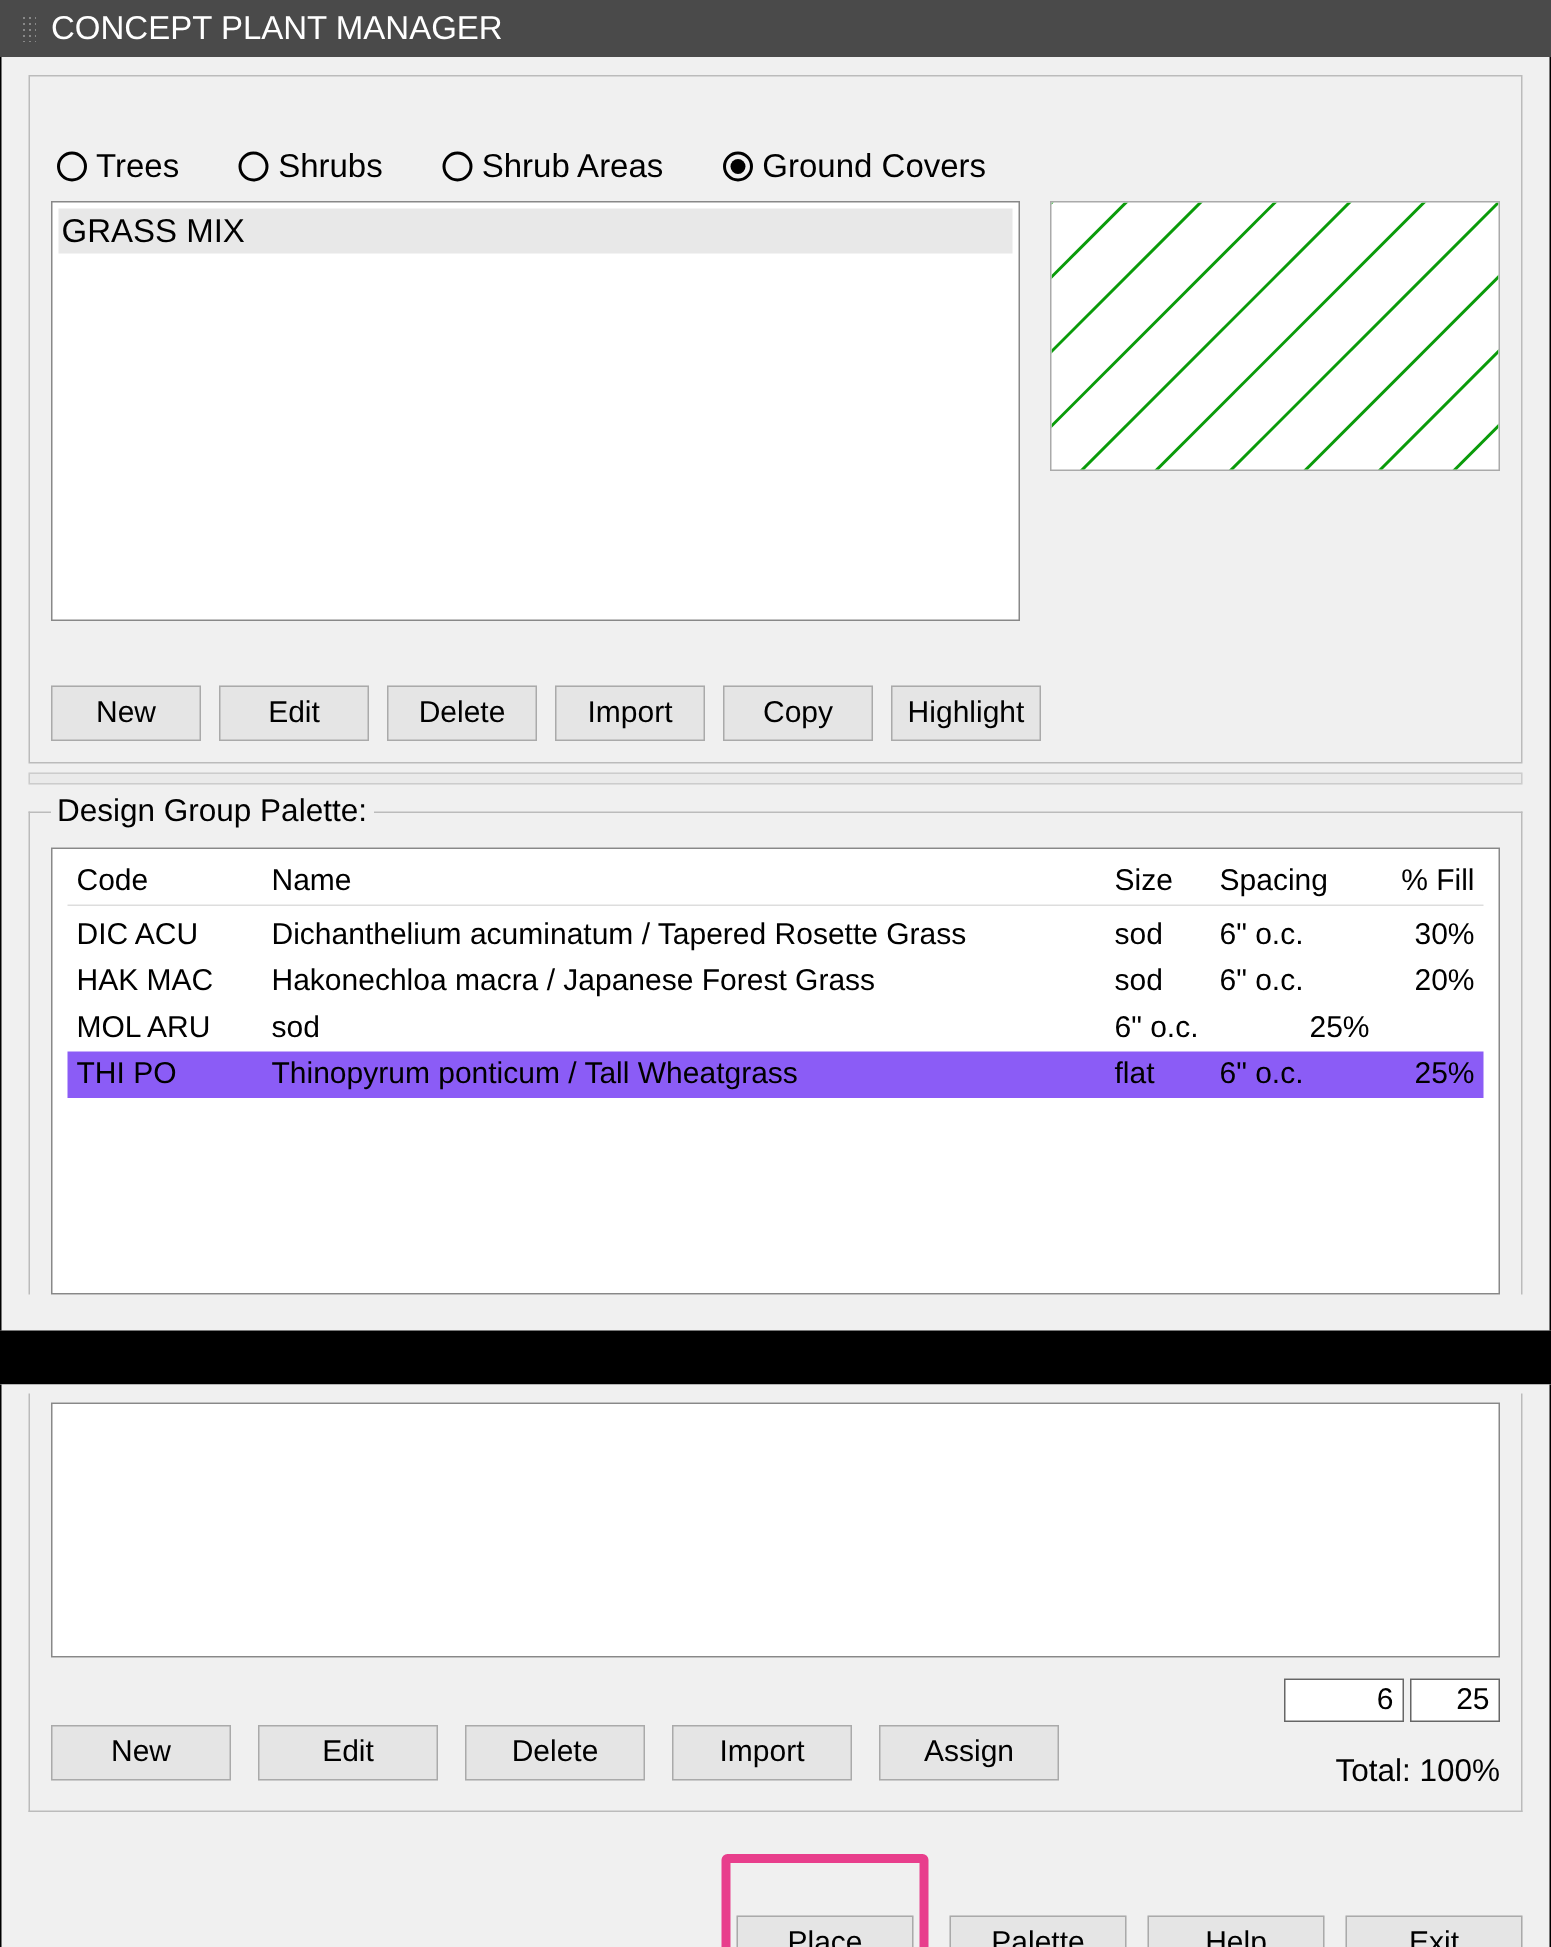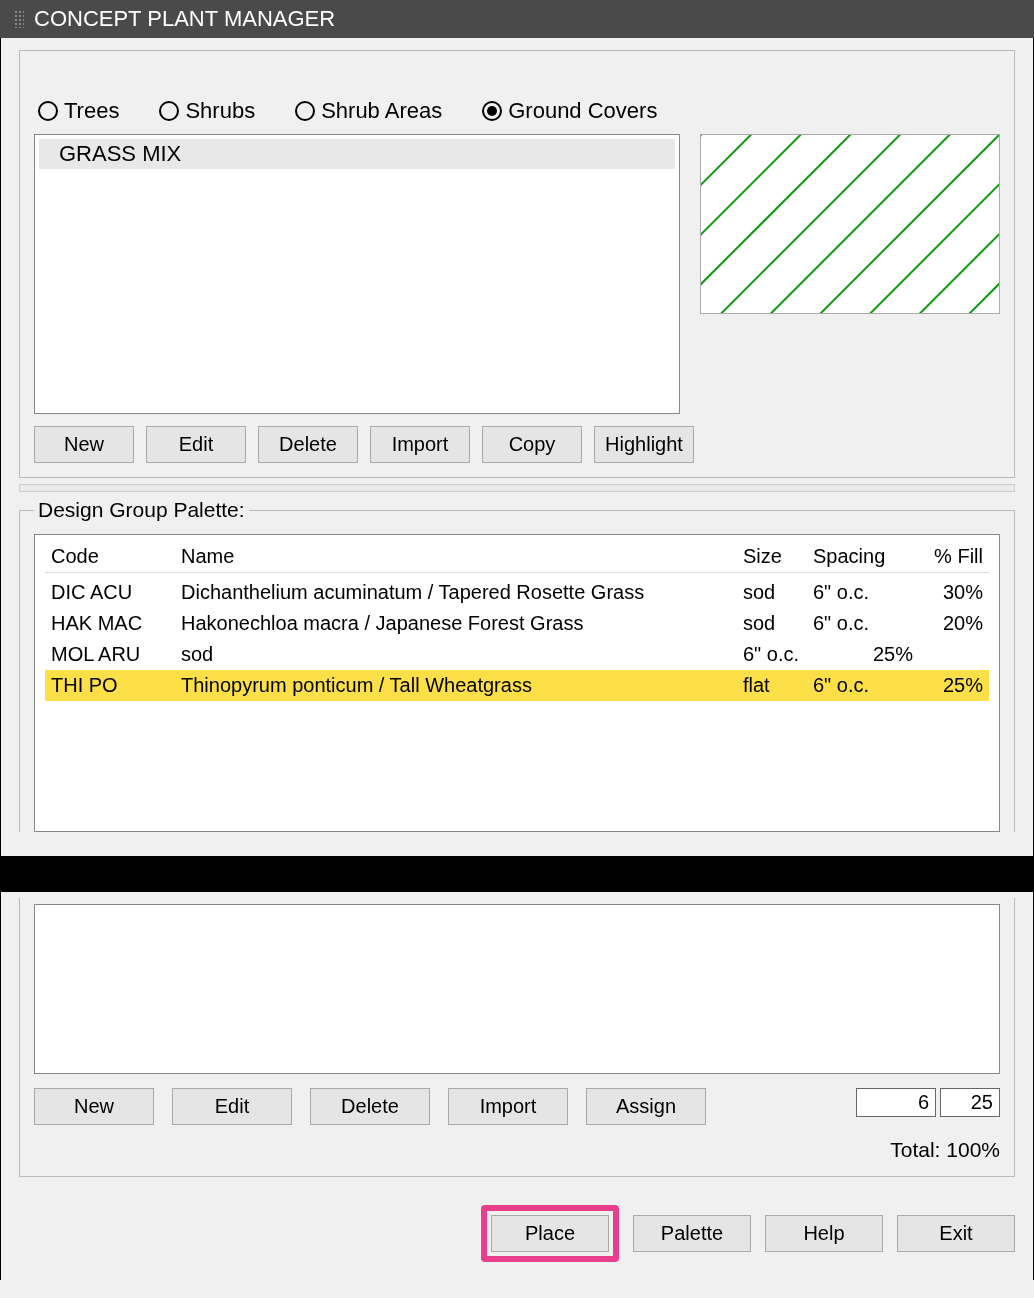--- a/index.html
+++ b/index.html
@@ -74,21 +74,21 @@
   }
   .listbox {
     background: #fff;
     border: 1px solid #888;
     height: 280px;
     flex: 1;
     padding: 4px;
     overflow: auto;
   }
   .listbox .item {
-    padding: 2px 20px;
+    padding: 2px 2px;
     font-size: 22px;
   }
   .listbox .item.selected {
     background: #e8e8e8;
   }
   .hatch-preview {
     width: 300px;
     height: 180px;
     background: #fff;
     border: 1px solid #aaa;
@@ -102,20 +102,21 @@
     margin-top: 12px;
   }
   .btn {
     background: #e5e5e5;
     border: 1px solid #aaa;
     padding: 6px 0;
     width: 100px;
     text-align: center;
     font-size: 20px;
     cursor: pointer;
+    margin-top: 31px;
   }
   .divider-bar {
     height: 8px;
     background: #eaeaea;
     border: 1px solid #ccc;
     margin: 6px 0;
   }
   .table-box {
     background: #fff;
     border: 1px solid #888;
@@ -123,21 +124,21 @@
     padding: 6px 10px 0 10px;
   }
   .table-head, .table-row {
     display: grid;
     grid-template-columns: 130px 1fr 70px 100px 70px;
     padding: 4px 6px;
     font-size: 20px;
     align-items: center;
   }
   .table-head { border-bottom: 1px solid #ddd; margin-bottom: 4px; }
-  .table-row.alt { background: #fde047; }
+  .table-row.alt { background: #8b5cf6; }
   .col-fill { text-align: right; }
   .table-space { height: 130px; }
   .black-band {
     height: 36px;
     background: #000;
   }
   .lower-listbox {
     background:#fff;
     border:1px solid #888;
     height: 170px;

